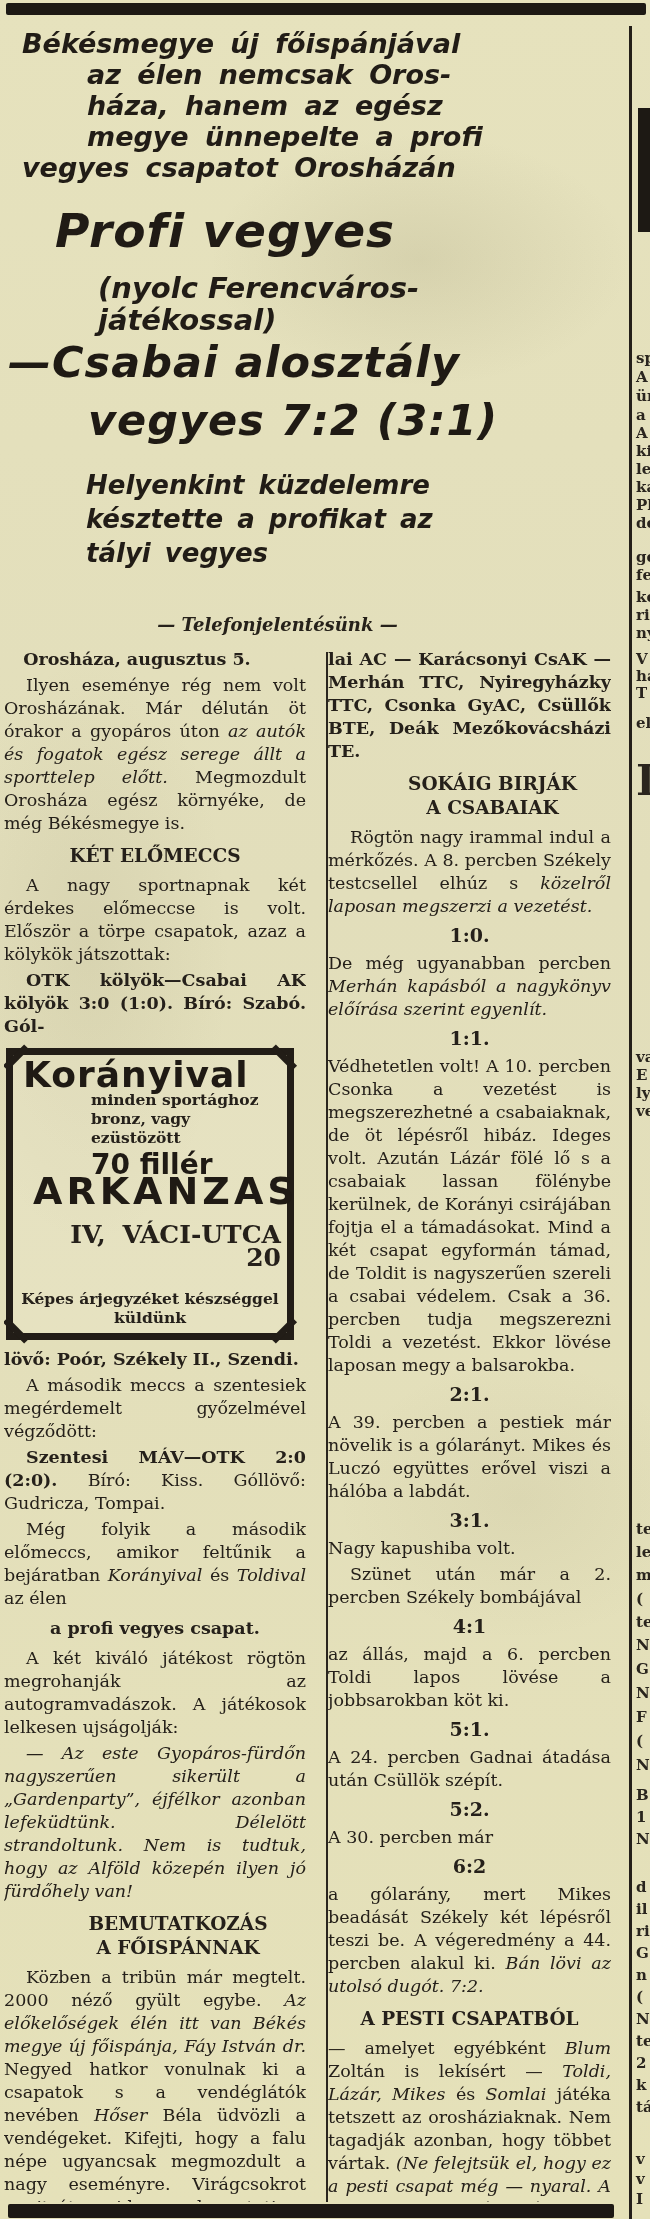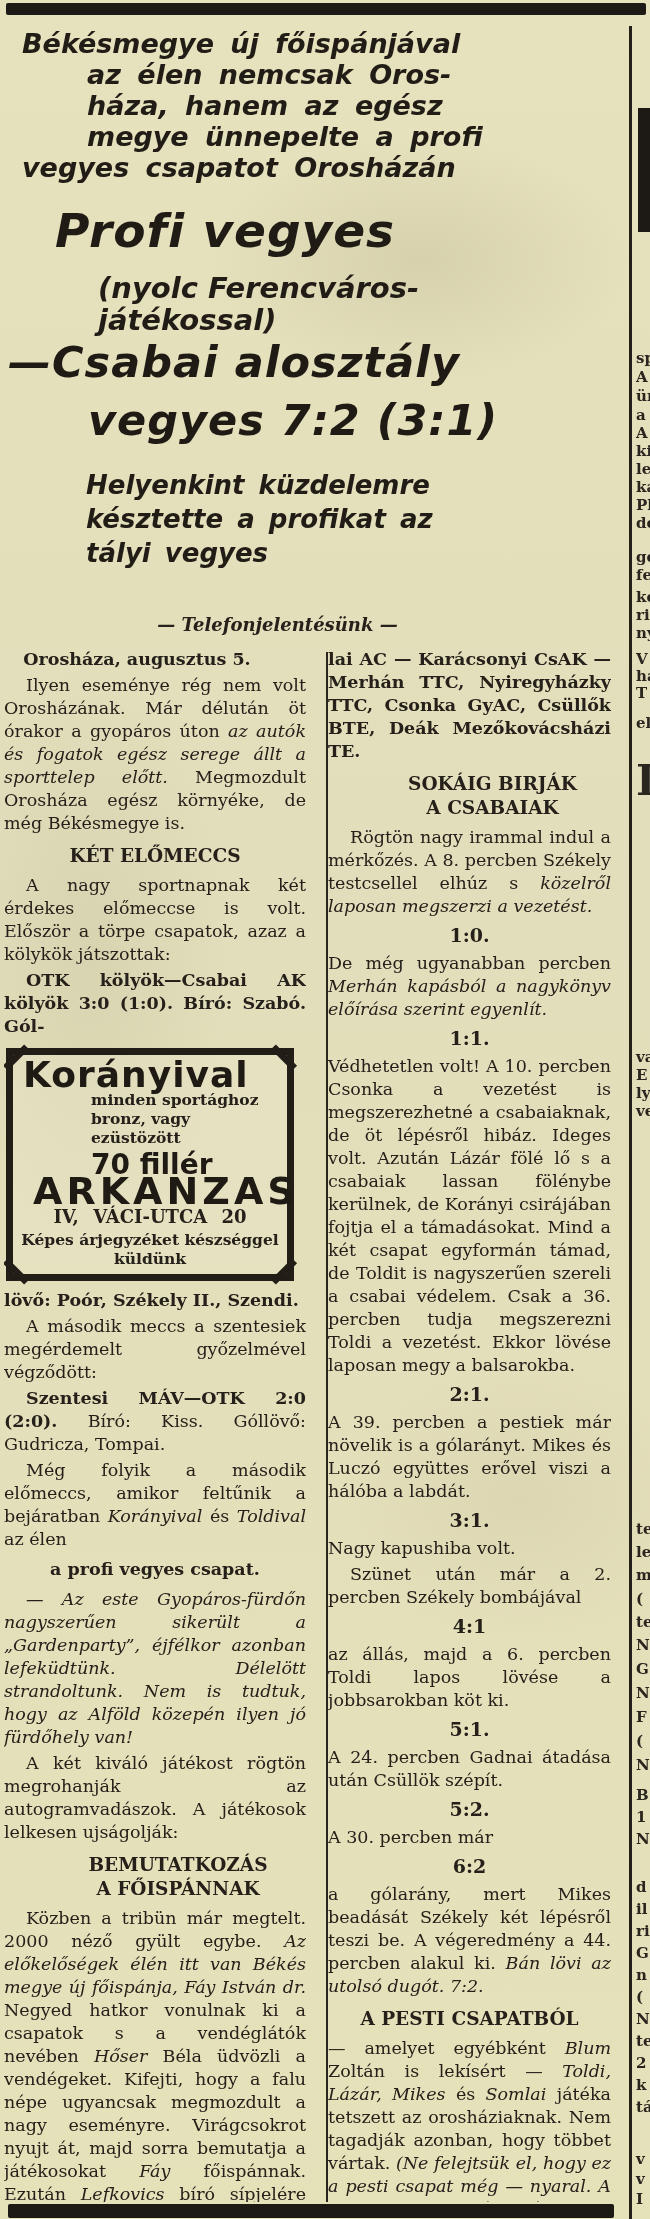--- a/index.html
+++ b/index.html
@@ -67,21 +67,21 @@
   .ad-box{position:relative;border:7px solid #221d17;margin:10px 12px 8px 2px;padding:8px 6px 6px 6px;background:rgba(240,237,210,.25);}
   .ad-box .corner{position:absolute;width:30px;height:7px;background:#221d17;}
   .ad-box .c-tl{left:-12px;top:-1px;transform:rotate(-45deg);}
   .ad-box .c-tr{right:-12px;top:-1px;transform:rotate(45deg);}
   .ad-box .c-bl{left:-12px;bottom:-1px;transform:rotate(45deg);}
   .ad-box .c-br{right:-12px;bottom:-1px;transform:rotate(-45deg);}
   .ad-title{font-family:"DejaVu Sans",sans-serif;font-weight:bold;font-size:36px;margin:0 0 4px 4px;letter-spacing:1px;color:#1f1a14;}
   .ad-line{font-weight:bold;font-size:15.5px;line-height:19px;margin-left:72px;text-align:left;text-indent:0;}
   .ad-price{font-family:"DejaVu Sans",sans-serif;font-weight:bold;font-size:28px;margin:6px 0 4px 72px;color:#1f1a14;}
   .ad-brand{font-family:"DejaVu Sans",sans-serif;font-weight:bold;font-size:38px;letter-spacing:4px;margin:2px 0 2px 14px;color:#1f1a14;}
-  .ad-address{font-weight:bold;font-size:18px;text-align:center;word-spacing:8px;margin:2px 0;}
+  .ad-address{font-weight:bold;font-size:25px;text-align:right;word-spacing:8px;margin:20px 0;}
   .ad-footer{font-weight:bold;font-size:15.5px;line-height:19px;text-align:center;text-indent:0;}
 </style>
 </head>
 <body>
 
 <div class="page">
 
   <div class="top-bar"></div>
   <div class="right-rule"></div>
   <div class="edge-block"></div>
@@ -188,22 +188,22 @@
       <div class="ad-address">IV, VÁCI-UTCA 20</div>
       <div class="ad-footer">Képes árjegyzéket készséggel</div>
       <div class="ad-footer">küldünk</div>
     </div>
 
     <p class="noind bd"><span>lövő: Poór, Székely II., Szendi.</span></p>
     <p><span>A második meccs a szentesiek megérdemelt győzelmével végződött:</span></p>
     <p><span class="bd">Szentesi MÁV—OTK 2:0 (2:0).</span><span> Bíró: Kiss. Góllövő: Gudricza, Tompai.</span></p>
     <p><span>Még folyik a második előmeccs, amikor feltűnik a bejáratban </span><span class="it">Korányival</span><span> és </span><span class="it">Toldival</span><span> az élen</span></p>
     <div class="center-bold">a profi vegyes csapat.</div>
+    <p><span>A két kiváló játékost rögtön megrohanják az autogramvadászok. A játékosok lelkesen ujságolják:</span></p>
     <p><span class="it">— Az este Gyopáros-fürdőn nagyszerűen sikerült a „Gardenparty”, éjfélkor azonban lefeküdtünk. Délelött strandoltunk. Nem is tudtuk, hogy az Alföld közepén ilyen jó fürdőhely van!</span></p>
-    <p><span>A két kiváló játékost rögtön megrohanják az autogramvadászok. A játékosok lelkesen ujságolják:</span></p>
     <div class="subhead shift">
       <div>BEMUTATKOZÁS</div>
       <div>A FŐISPÁNNAK</div>
     </div>
     <p><span>Közben a tribün már megtelt. 2000 néző gyült egybe. </span><span class="it">Az előkelőségek élén itt van Békés megye új főispánja, Fáy István dr.</span><span> Negyed hatkor vonulnak ki a csapatok s a vendéglátók nevében </span><span class="it">Hőser</span><span> Béla üdvözli a vendégeket. Kifejti, hogy a falu népe ugyancsak megmozdult a nagy eseményre. Virágcsokrot nyujt át, majd sorra bemutatja a játékosokat </span><span class="it">Fáy</span><span> főispánnak. Ezután </span><span class="it">Lefkovics</span><span> bíró sípjelére így állnak fel a csapatok:</span></p>
 
   </div>
 
   <div class="col col-right">
     <p class="noind"><span class="bd">lai AC — Karácsonyi CsAK — Merhán TTC, Nyiregyházky TTC, Csonka GyAC, Csüllők BTE, Deák Mezőkovácsházi TE.</span></p>

